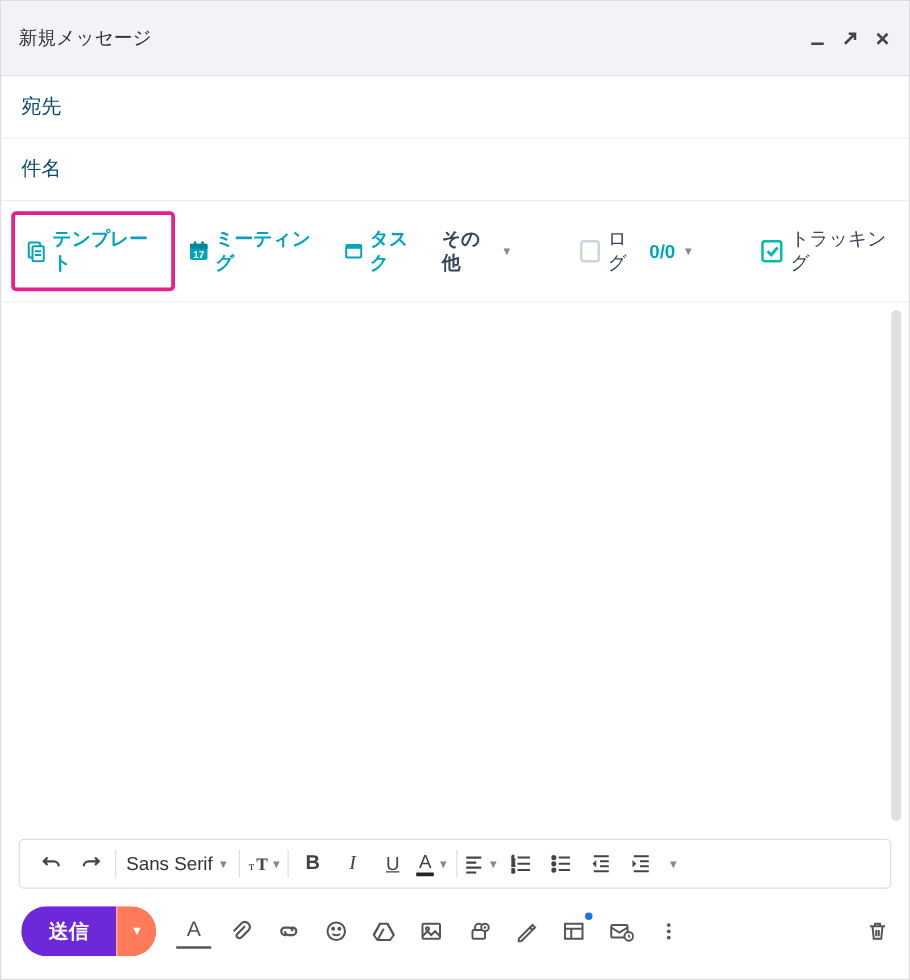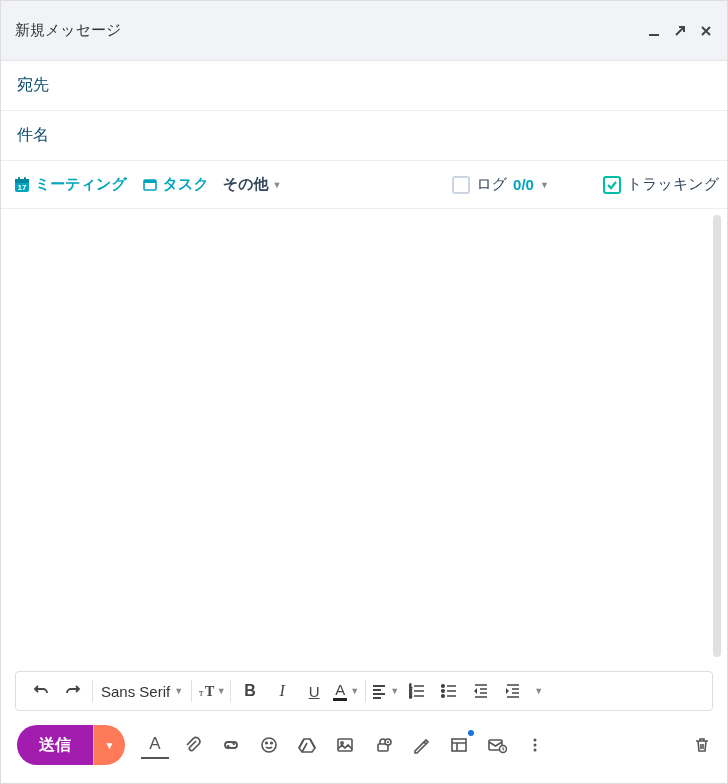--- a/index.html
+++ b/index.html
@@ -119,21 +119,21 @@
     padding: 14px 16px 18px 16px;
   }
   .send-btn {
     display: flex;
     align-items: stretch;
     border-radius: 22px;
     overflow: hidden;
     height: 40px;
   }
   .send-main {
-    background: #a21caf;
+    background: #6d28d9;
     color: #fff;
     font-weight: 600;
     font-size: 16px;
     padding: 0 22px;
     display: flex; align-items: center;
     cursor: pointer;
   }
   .send-caret {
     background: #ff7a59;
     color: #fff;
@@ -188,20 +188,32 @@
   <div class="field-row">
     <span>宛先</span>
   </div>
 
   <div class="field-row">
     <span>件名</span>
   </div>
 
   <div class="hubspot-bar">
 
+    <div class="hs-template-highlight">
+      <div class="hs-item">
+        <span class="hs-icon">
+          <svg width="18" height="18" viewBox="0 0 18 18" fill="none" stroke="#00a4bd" stroke-width="1.6">
+            <rect x="3" y="2" width="9" height="12" rx="1"></rect>
+            <rect x="6" y="5" width="9" height="12" rx="1" fill="#fff"></rect>
+            <path d="M8 9h5M8 12h5"></path>
+          </svg>
+        </span>
+        <span>テンプレート</span>
+      </div>
+    </div>
 
     <div class="hs-item">
       <span class="hs-icon">
         <svg width="18" height="18" viewBox="0 0 18 18" fill="#00a4bd">
           <rect x="2" y="3" width="14" height="13" rx="2" fill="#00a4bd"></rect>
           <rect x="2" y="3" width="14" height="4" fill="#00879b"></rect>
           <rect x="5" y="1" width="2" height="4" rx="1" fill="#00879b"></rect>
           <rect x="11" y="1" width="2" height="4" rx="1" fill="#00879b"></rect>
           <text x="9" y="14" font-size="8" fill="#fff" text-anchor="middle" font-weight="700">17</text>
         </svg>

